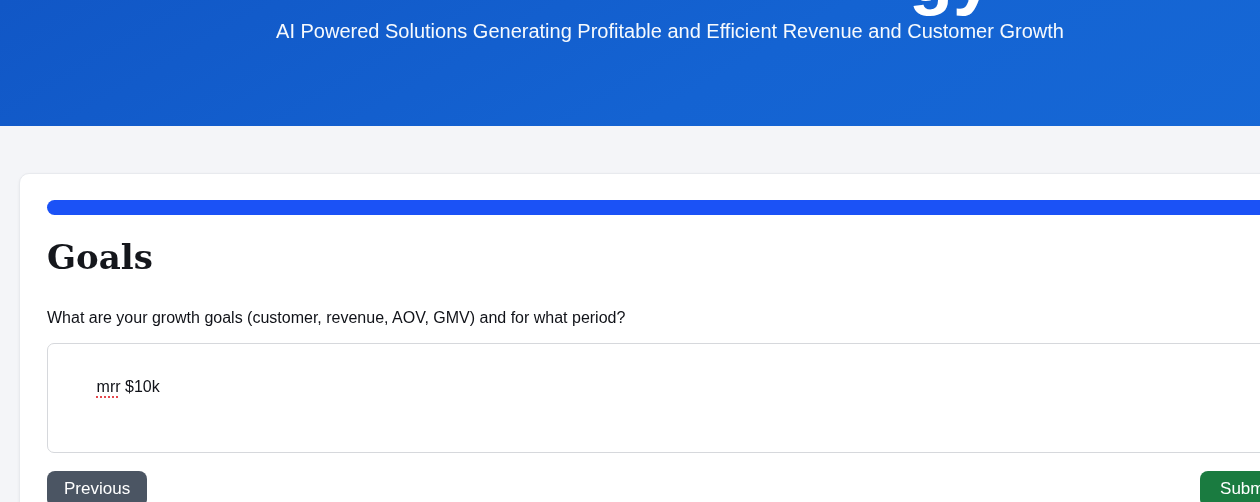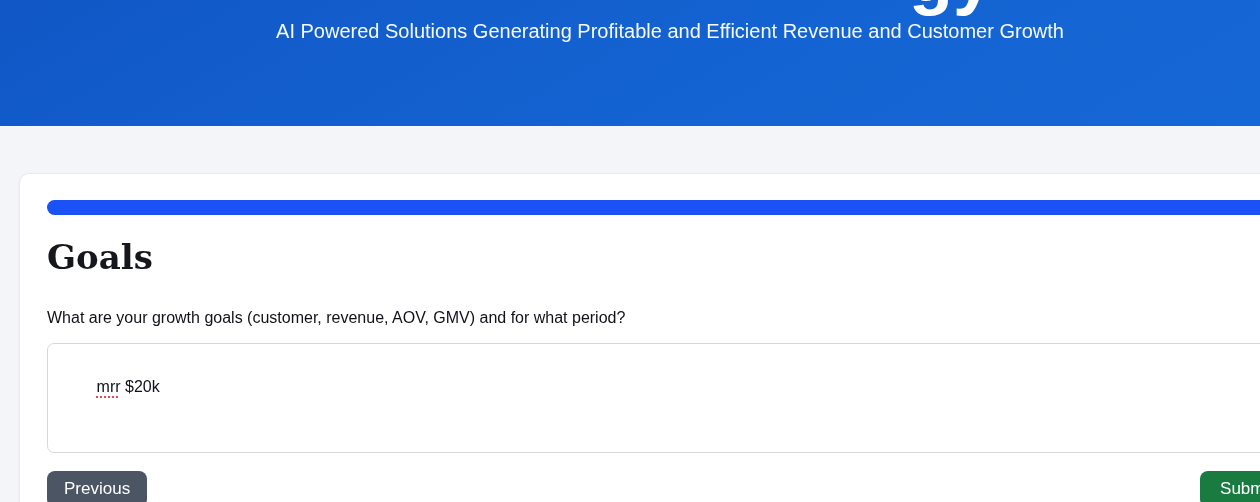--- a/index.html
+++ b/index.html
@@ -132,21 +132,21 @@
   <main class="main">
     <section class="card">
 
       <div class="progress-bar"></div>
 
       <h1 class="section-title">Goals</h1>
 
       <label class="question">What are your growth goals (customer, revenue, AOV, GMV) and for what period?</label>
 
       <div class="answer-box">
-        <span class="misspell">mrr</span><span> $20k</span>
+        <span class="misspell">mrr</span><span> $10k</span>
       </div>
 
       <div class="btn-row">
         <button class="btn btn-previous">Previous</button>
         <button class="btn btn-submit">Submit</button>
       </div>
 
     </section>
   </main>
 

